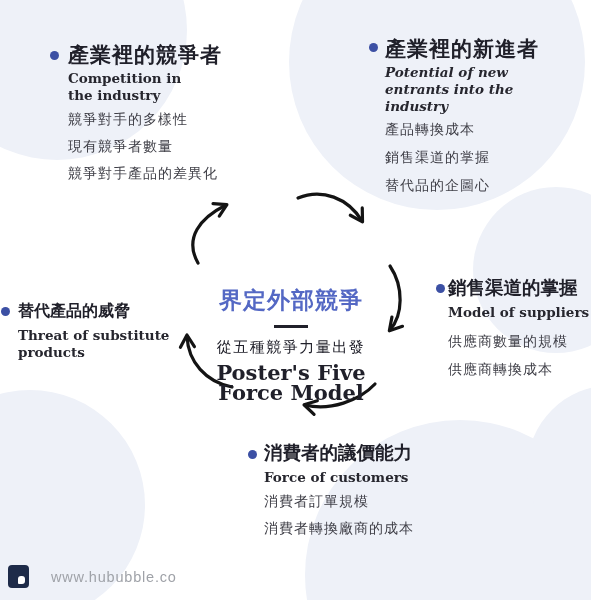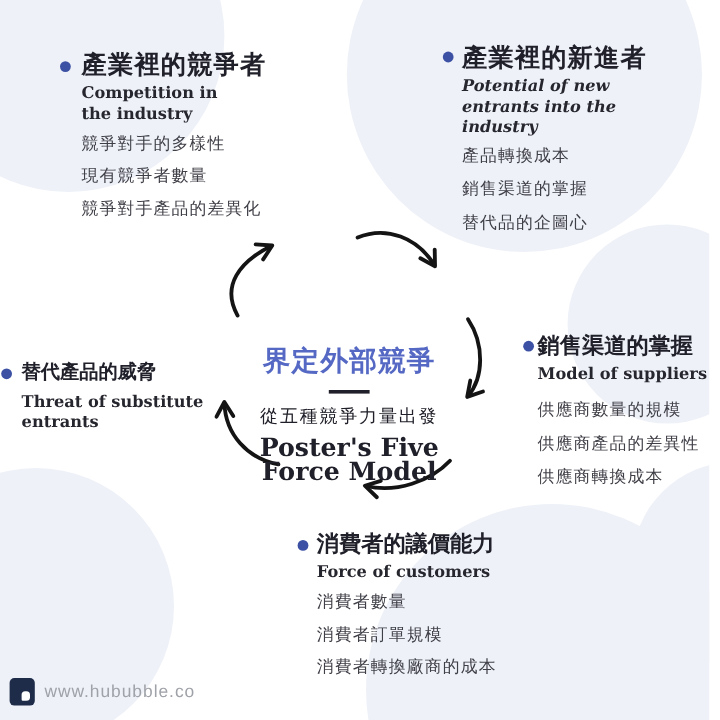--- a/index.html
+++ b/index.html
@@ -46,21 +46,21 @@
   .f5 .title{font-size:18.5px;line-height:24px;}
   .f5 .sub{margin-top:4px;} .f5 .items{margin-top:6px;} .f5 li{margin-bottom:9px;}
 
   .center-block{position:absolute;left:160px;top:249px;width:262px;text-align:center;margin-top:36px;}
   .center-title{font-size:23px;font-weight:700;color:var(--accent,#5468c4);letter-spacing:1px;margin:0;}
   .center-divider{width:34px;height:3px;background:var(--heading,#20202a);margin:9px auto 10px;}
   .center-sub-zh{font-size:15px;font-weight:400;color:var(--heading,#20202a);letter-spacing:1.5px;}
   .center-sub-en{font-family:"DejaVu Serif","Liberation Serif",serif;font-weight:700;
     font-size:21px;line-height:20px;color:var(--heading,#20202a);max-width:200px;margin:6px auto 0;}
 
-  .footer{position:absolute;left:8px;top:565px;display:flex;align-items:center;gap:8px;}
+  .footer{position:absolute;left:8px;top:565px;display:flex;align-items:center;gap:22px;}
   .logo{position:relative;width:21px;height:23px;border-radius:4px;background:var(--logo_bg,#1e2b49);}
   .logo::after{content:"";position:absolute;right:4px;bottom:4px;width:7px;height:8px;
     background:#fff;border-radius:3px 3px 3px 1px;}
   .footer-url{font-size:14.5px;color:var(--url_gray,#9fa2a8);letter-spacing:0.8px;}
 </style>
 </head>
 <body>
 
 <div class="canvas">
 
@@ -110,41 +110,39 @@
     </div>
   </section>
 
   <section class="force f3">
     <span class="bullet"></span>
     <div class="body">
       <h2 class="title">銷售渠道的掌握</h2>
       <div class="sub">Model of suppliers</div>
       <ul class="items">
         <li>供應商數量的規模</li>
-        <li>供應商產品的差異性</li>
         <li>供應商轉換成本</li>
       </ul>
     </div>
   </section>
 
   <section class="force f4">
     <span class="bullet"></span>
     <div class="body">
       <h2 class="title">替代產品的威脅</h2>
-      <div class="sub">Threat of substitute entrants</div>
+      <div class="sub">Threat of substitute products</div>
     </div>
   </section>
 
   <section class="force f5">
     <span class="bullet"></span>
     <div class="body">
       <h2 class="title">消費者的議價能力</h2>
       <div class="sub">Force of customers</div>
       <ul class="items">
-        <li>消費者數量</li>
         <li>消費者訂單規模</li>
         <li>消費者轉換廠商的成本</li>
       </ul>
     </div>
   </section>
 
   <div class="center-block">
     <h1 class="center-title">界定外部競爭</h1>
     <div class="center-divider"></div>
     <div class="center-sub-zh">從五種競爭力量出發</div>

